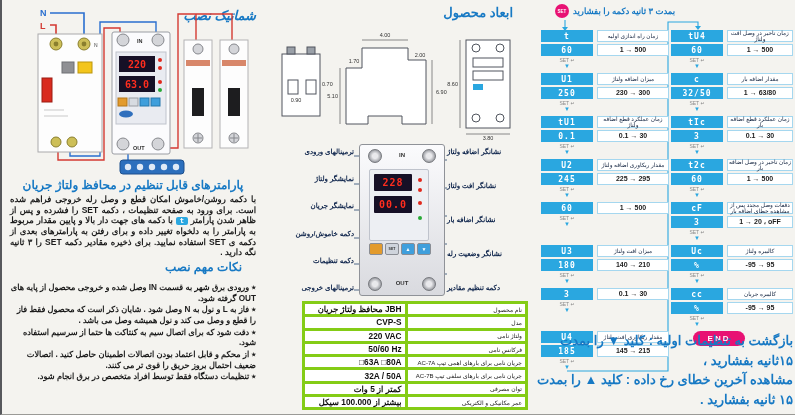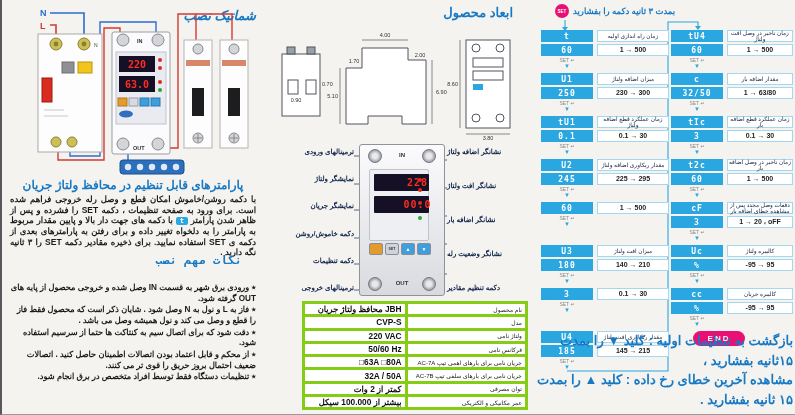--- a/index.html
+++ b/index.html
@@ -4,37 +4,37 @@
 <style>
   html,body{margin:0;padding:0;}
   body{width:795px;height:415px;overflow:hidden;font-family:"Liberation Sans",sans-serif;}
   .page{position:relative;width:795px;height:415px;background:#f4f3ef;border-left:2px solid #57585c;border-bottom:1px solid #9a9a96;box-sizing:border-box;}
   .sec-title{position:absolute;color:#1779c4;font-weight:bold;font-size:13px;direction:rtl;}
   
   .schematic-svg{position:absolute;left:4px;top:2px;}
   .params-title{left:6px;top:178px;width:250px;text-align:center;font-size:12px;}
   .para{position:absolute;left:8px;top:194px;width:246px;direction:rtl;text-align:justify;font-size:8.5px;font-weight:600;color:#1c1c1c;line-height:1.25;}
   .inline-code{display:inline-block;background:#2aa7e0;color:#fff;font:700 7px "DejaVu Sans Mono",monospace;padding:0 4px;border-radius:2px;vertical-align:middle;}
-  .notes-title{left:6px;top:253px;width:250px;text-align:right;padding-right:16px;box-sizing:border-box;font-size:12px;font-family:Liberation Mono, monospace;}
+  .notes-title{left:6px;top:260px;width:250px;text-align:right;padding-right:16px;box-sizing:border-box;font-size:12px;}
   .notes{position:absolute;left:8px;top:283px;width:246px;direction:rtl;font-size:8.2px;font-weight:600;color:#1c1c1c;line-height:1.3;}
   .note{margin-bottom:1px;}
   
   .dims-title{left:265px;top:5px;width:256px;text-align:right;padding-right:10px;box-sizing:border-box;}
   .dims-svg{position:absolute;left:268px;top:18px;}
   .callout-fig{position:absolute;left:268px;top:144px;width:258px;height:154px;}
   .cl-lines{position:absolute;left:0;top:0;}
   .cl-col{position:absolute;top:4px;height:144px;display:flex;flex-direction:column;justify-content:space-between;}
   .cl-left{left:0;width:84px;text-align:right;}
   .cl-right{left:177px;width:80px;text-align:left;}
   .cl-label{font-size:7px;font-weight:bold;color:#10264d;direction:rtl;white-space:nowrap;}
   .cd-device{position:absolute;left:89px;top:0;width:84px;height:150px;background:linear-gradient(#fbfbfd,#d9dadf);border:1px solid #8f9298;border-radius:3px;}
   .cd-screw{position:absolute;width:12px;height:12px;border-radius:50%;background:radial-gradient(#e9e9ec 30%,#97999f 75%);border:1px solid #77797e;}
   .cd-io{position:absolute;font-size:6px;font-weight:bold;color:#333;left:0;width:100%;text-align:center;}
   .cd-panel{position:absolute;left:9px;top:24px;width:58px;height:70px;background:#edeff3;border:1px solid #bfc3cc;border-radius:2px;}
-  .cd-disp{position:absolute;left:4px;width:23px;height:17px;background:#161026;color:#ff2d1e;font:700 10px "DejaVu Sans Mono",monospace;display:flex;align-items:center;justify-content:center;letter-spacing:1px;border-radius:1px;padding-left:32px;}
+  .cd-disp{position:absolute;left:4px;width:38px;height:17px;background:#161026;color:#ff2d1e;font:700 10px "DejaVu Sans Mono",monospace;display:flex;align-items:center;justify-content:center;letter-spacing:1px;border-radius:1px;}
   .cd-dot{position:absolute;left:48px;width:4px;height:4px;border-radius:50%;}
   .cd-btnrow{position:absolute;left:9px;top:98px;display:flex;gap:2px;}
   .cd-btn{width:12px;height:10px;border-radius:2px;border:1px solid #8a8d94;font-size:5px;color:#fff;display:flex;align-items:center;justify-content:center;font-weight:bold;}
   
   .spec{position:absolute;left:300px;top:301px;width:226px;border-collapse:collapse;background:#fff;}
   .spec td{border:3px solid #84cc16;height:10.3px;padding:0 3px;}
   .spec .v{width:46%;font-weight:bold;font-size:8.3px;text-align:right;direction:ltr;white-space:nowrap;color:#111;}
   .spec .l{font-size:6px;text-align:right;direction:rtl;color:#222;}
   
   .flow{position:absolute;left:535px;top:0;width:258px;height:415px;}
@@ -300,21 +300,21 @@
           <td class="v">□63A  □80A</td>
           <td class="l">جریان نامی برای بارهای اهمی تیپ AC-7A</td>
         </tr>
 
         <tr>
           <td class="v">32A / 50A</td>
           <td class="l">جریان نامی برای بارهای سلفی تیپ AC-7B</td>
         </tr>
 
         <tr>
-          <td class="v">کمتر از 2 وات</td>
+          <td class="v">کمتر از 5 وات</td>
           <td class="l">توان مصرفی</td>
         </tr>
 
         <tr>
           <td class="v">بیشتر از 100.000 سیکل</td>
           <td class="l">عمر مکانیکی و الکتریکی</td>
         </tr>
 
     </tbody>
   </table>

